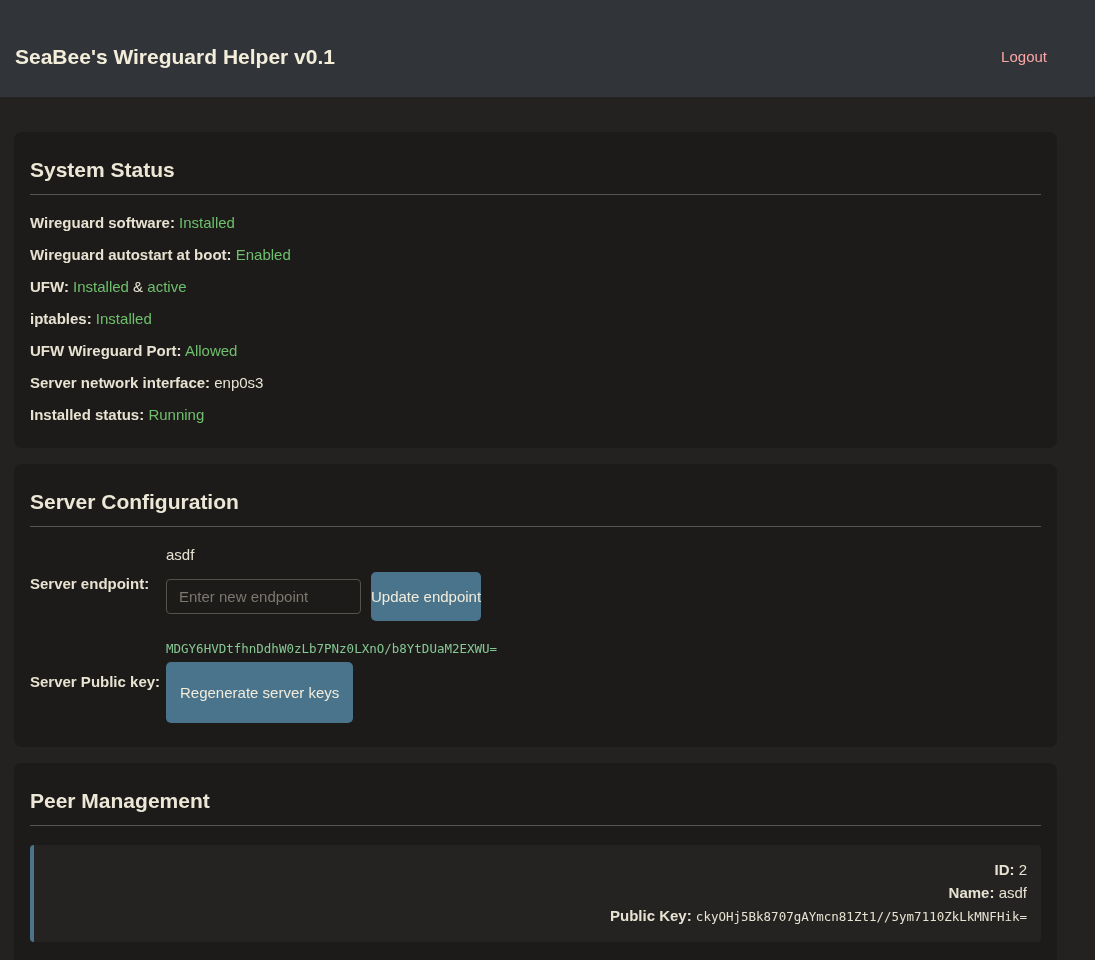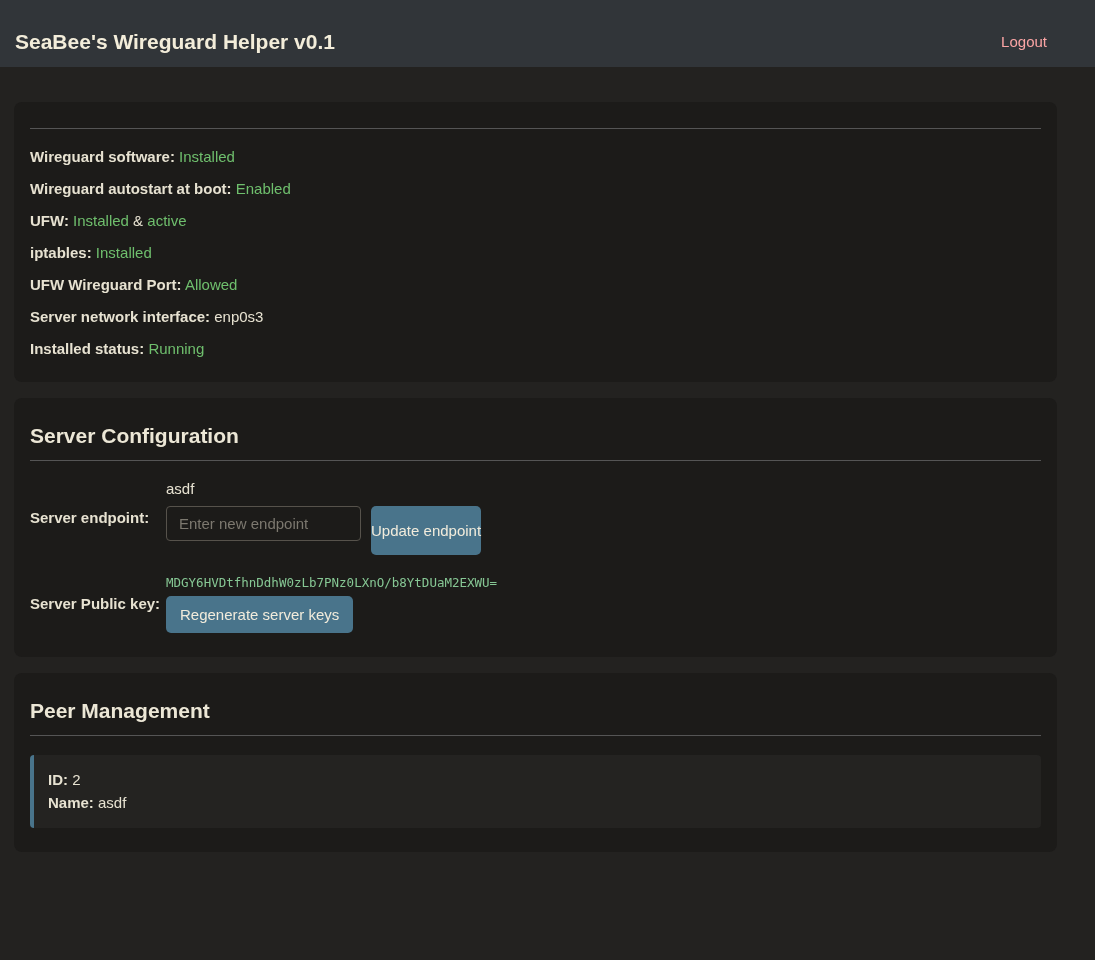--- a/index.html
+++ b/index.html
@@ -5,21 +5,21 @@
   * { box-sizing: border-box; }
   html, body { margin: 0; padding: 0; }
   body {
     width: 1095px; height: 960px; overflow: hidden;
     background: var(--page-bg, #232220);
     color: #e7e2d1;
     font-family: "Liberation Sans", sans-serif;
     font-size: 15px;
   }
   .app-header {
-    height: 67px;
+    height: 97px;
     background: var(--header-bg, #313539);
     display: flex; align-items: center; justify-content: space-between;
     padding: 16px 48px 0 15px;
   }
   .app-title { margin: 0; font-size: 21px; font-weight: bold; color: #f3edda; }
   .logout-link { color: #fca5a5; font-size: 15px; text-decoration: none; cursor: pointer; }
 
   .main-content { padding: 35px 0 0 14px; }
   .card {
     width: 1043px;
@@ -36,64 +36,65 @@
   .bold-label { font-weight: bold; color: #e7e2d1; }
   .status-good { color: var(--status-green, #6fbf6d); }
   .status-plain { color: #e7e2d1; }
 
   .form-row { display: flex; align-items: center; }
   .form-row + .form-row { margin-top: 20px; }
   .row-label { font-weight: bold; width: 136px; flex: none; line-height: 18px; }
   .row-label-auto { font-weight: bold; margin-right: 16px; line-height: 18px; }
   .stack { display: flex; flex-direction: column; }
   .current-value { line-height: 18px; margin-bottom: 8px; }
-  .inline-controls { display: flex; gap: 10px; }
+  .inline-controls { display: flex; align-items: center; gap: 10px; }
 
   .text-input {
     width: 195px; height: 35px;
     background: transparent;
     border: 1px solid #56524b; border-radius: 4px;
     color: #e7e2d1; font-family: inherit; font-size: 15px;
     padding: 7px 12px; outline: none;
   }
   .text-input::placeholder { color: #7c786f; }
 
   .btn {
     background: var(--accent, #49748b);
     color: #f2ecdc;
     border: none; border-radius: 5px;
     font-family: inherit; font-size: 15px;
     padding: 14px 0; cursor: pointer; line-height: 21px;
   }
-  .btn-small { padding: 8px 14px; }
+  .btn-small { padding: 20px 14px; }
 
   .mono-key { font-family: "DejaVu Sans Mono", monospace; font-size: 12.5px; }
   .key-green { color: var(--key-green, #86c794); line-height: 15px; margin-bottom: 6px; }
 
   .peer-card {
     background: var(--peer-card-bg, #242321);
     border-left: 4px solid var(--accent, #49748b);
     border-radius: 4px;
     margin-top: 15px;
     padding: 16px 14px;
   }
-  .peer-line { margin: 0 0 5px 0; line-height: 18px; }
+  .peer-line { margin: 0 0 5px 0; line-height: 18px; text-align: right; }
   .peer-line:last-child { margin-bottom: 0; }
 </style>
 </head>
 <body>
 
 <header class="app-header">
   <h1 class="app-title">SeaBee's Wireguard Helper v0.1</h1>
   <a class="logout-link">Logout</a>
 </header>
 
 <main class="main-content">
 
   <section class="card">
+    <h2>System Status</h2>
     <hr>
     <div>
       <p class="status-line">
         <b class="bold-label">Wireguard software:</b>
         <span class="status-good">Installed</span>
       </p>
       <p class="status-line">
         <b class="bold-label">Wireguard autostart at boot:</b>
         <span class="status-good">Enabled</span>
       </p>
@@ -155,16 +156,20 @@
 
     <div class="peer-card">
       <p class="peer-line">
         <b class="bold-label">ID:</b>
         <span>2</span>
       </p>
       <p class="peer-line">
         <b class="bold-label">Name:</b>
         <span>asdf</span>
       </p>
+      <p class="peer-line">
+        <b class="bold-label">Public Key:</b>
+        <span class="mono-key">ckyOHj5Bk8707gAYmcn81Zt1//5ym7110ZkLkMNFHik=</span>
+      </p>
     </div>
   </section>
 
 </main>
 
 </body></html>

